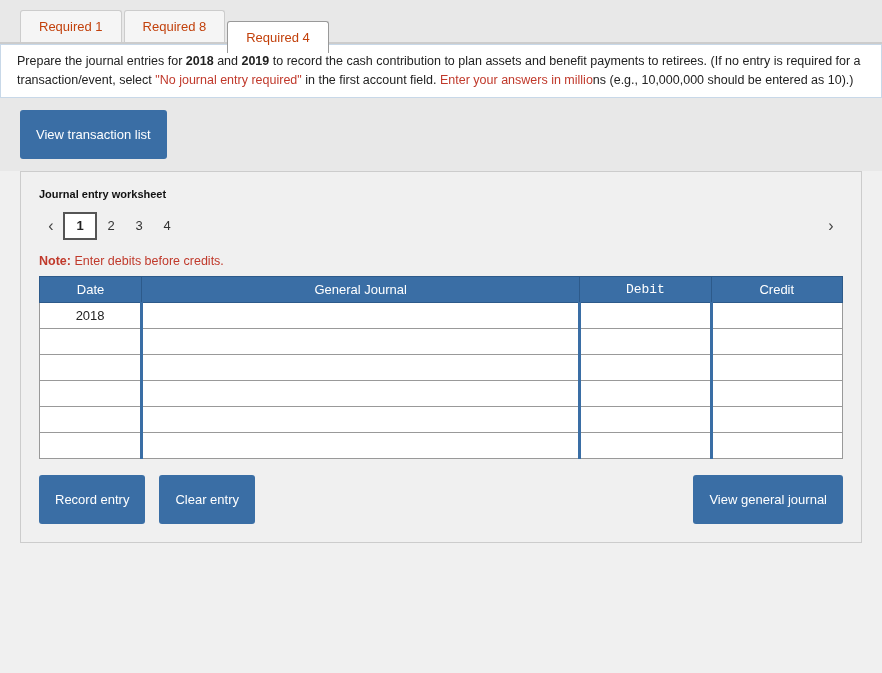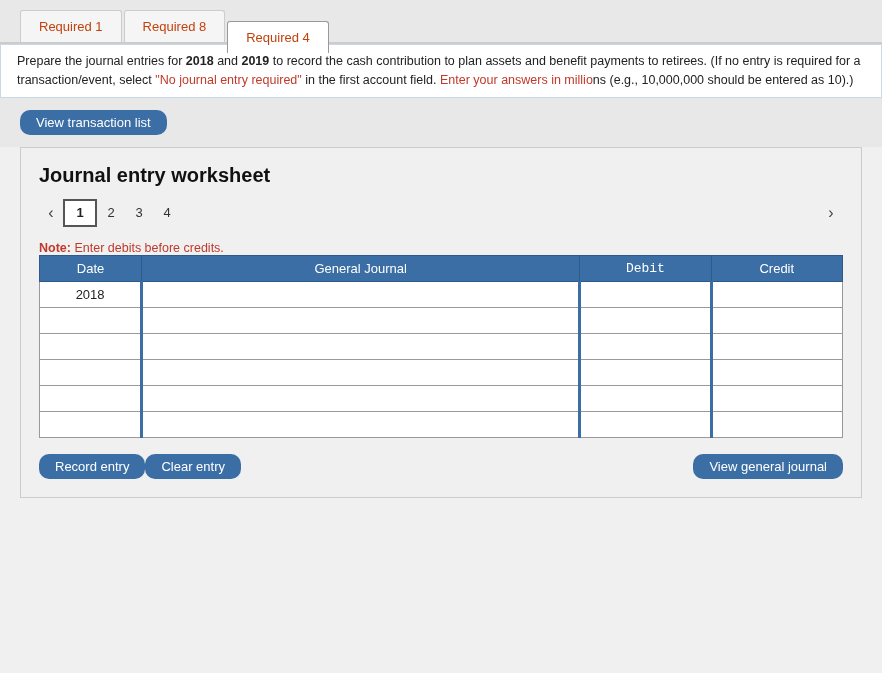--- a/index.html
+++ b/index.html
@@ -56,34 +56,34 @@
     .instructions .highlight { color: #c0392b; }
     
     .action-area {
       padding: 12px 20px;
       background: #e8e8e8;
     }
     .btn-blue {
       background: #3a6ea5;
       color: #fff;
       border: none;
-      padding: 5px 16px;
-      font-size: 13px;
-      cursor: pointer;
-      border-radius: 10px;
+      padding: 17px 16px;
+      font-size: 13px;
+      cursor: pointer;
+      border-radius: 3px;
     }
     
     .worksheet-container {
       margin: 0 20px 20px 20px;
       background: #f0f0f0;
       border: 1px solid #ccc;
       padding: 16px 18px 18px 18px;
     }
     .worksheet-title {
-      font-size: 20px;
+      font-size: 11px;
       font-weight: bold;
       margin-bottom: 12px;
       color: #111;
     }
     
     .pagination {
       display: flex;
       align-items: center;
       gap: 0;
       margin-bottom: 14px;
@@ -133,20 +133,21 @@
       padding: 14px 16px;
       margin-bottom: 10px;
       min-height: 70px;
       font-size: 13px;
       color: #222;
     }
     
     .note-text {
       color: #c0392b;
       font-size: 12.5px;
+      margin-bottom: 8px;
     }
     .note-text .note-label { font-weight: bold; }
     
     .journal-table {
       width: 100%;
       border-collapse: collapse;
       border: 1px solid #777;
       margin-bottom: 16px;
     }
     .journal-table th {
@@ -184,20 +185,21 @@
     }
     .journal-table tr.data-row td {
       background: #fff;
     }
     .journal-table tr.data-row td.left-indicator {
       border-left: 3px solid #3a6ea5;
     }
     
     .bottom-buttons {
       display: flex;
+      gap: 14px;
       align-items: center;
     }
     .btn-view-general {
       margin-left: auto;
     }
     .spacer { flex: 1; }
   </style>
 </head>
 <body>
 

